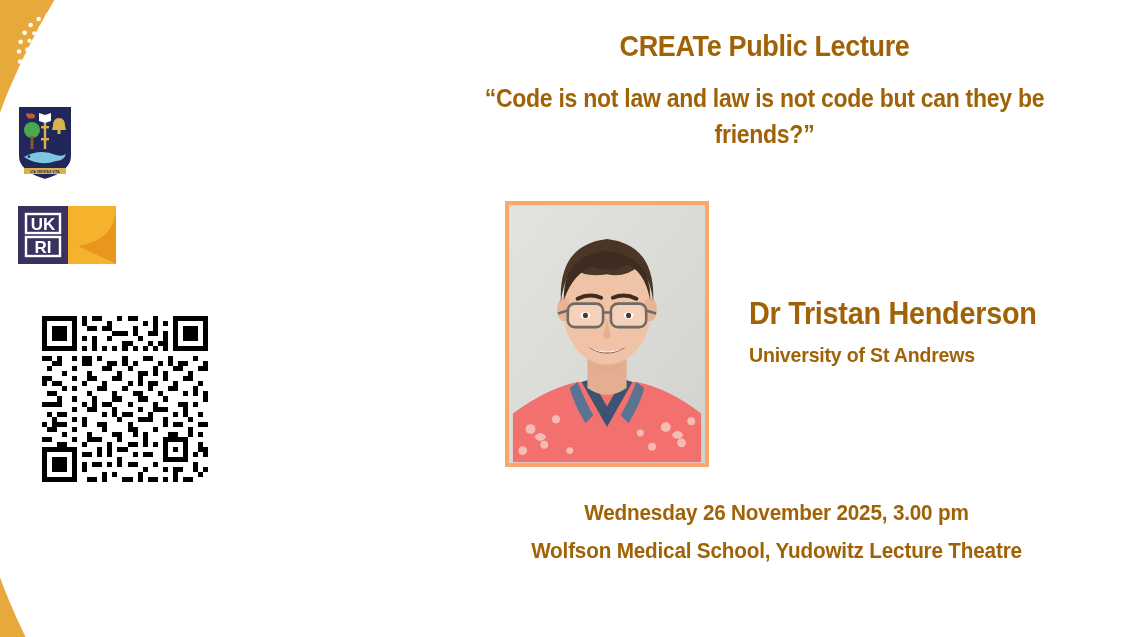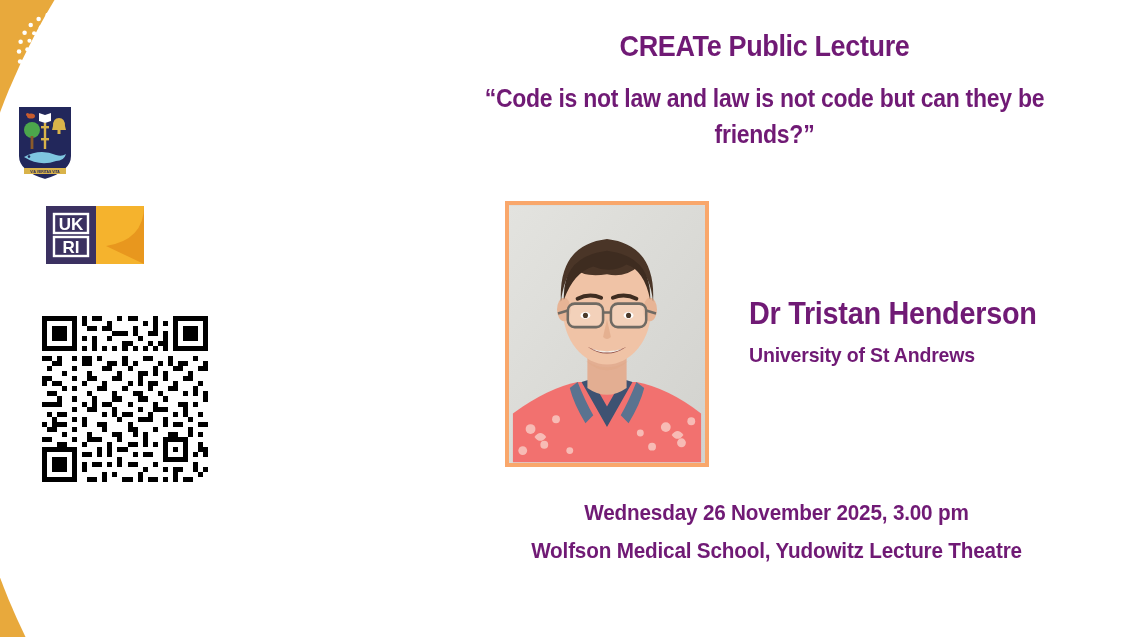--- a/index.html
+++ b/index.html
@@ -46,38 +46,38 @@
     font-family:"Liberation Sans", sans-serif;line-height:1;
   }
   
   .glasgow{position:absolute;left:16px;top:104px;display:flex;align-items:center;gap:12px;}
   .glasgow-crest{width:58px;height:78px;flex:0 0 58px;}
   .glasgow-words{color:#ffffff;font-family:"Liberation Serif", serif;line-height:0.95;}
   .glasgow-words .l1{font-size:36px;letter-spacing:.5px;}
   .glasgow-words .l2{font-size:36px;letter-spacing:.5px;}
   .glasgow-words .l2 i{font-style:italic;font-size:32px;}
   
-  .ukri{position:absolute;left:18px;top:206px;display:flex;align-items:center;gap:14px;margin-left:28px;}
+  .ukri{position:absolute;left:18px;top:206px;display:flex;align-items:center;gap:14px;}
   .ukri-mark{width:98px;height:58px;flex:0 0 98px;}
   .ukri-words{
     color:#ffffff;font-size:13.5px;font-weight:bold;line-height:1.3;letter-spacing:.2px;
   }
   
   .qr-wrap{
     position:absolute;left:31px;top:309px;width:188px;height:180px;
     background:#ffffff;padding:7px;box-sizing:border-box;
   }
   .qr-wrap svg{display:block;width:100%;height:100%;}
   
   .icon-row{position:absolute;left:24px;top:512px;display:flex;gap:48px;align-items:center;}
   .icon-row svg{display:block;}
   
   .content{
     position:absolute;left:395px;top:0;width:739px;height:637px;
-    text-align:center;color:#701a75;
+    text-align:center;color:#a16207;
   }
   .lecture-kicker{
     margin:0;padding-top:29px;
     font-size:30px;font-weight:bold;letter-spacing:-0.4px;
     transform:scaleX(0.90);transform-origin:center;
   }
   .lecture-title{
     margin:0;padding-top:18px;
     font-size:25px;font-weight:bold;line-height:1.42;
     padding-left:60px;padding-right:60px;

